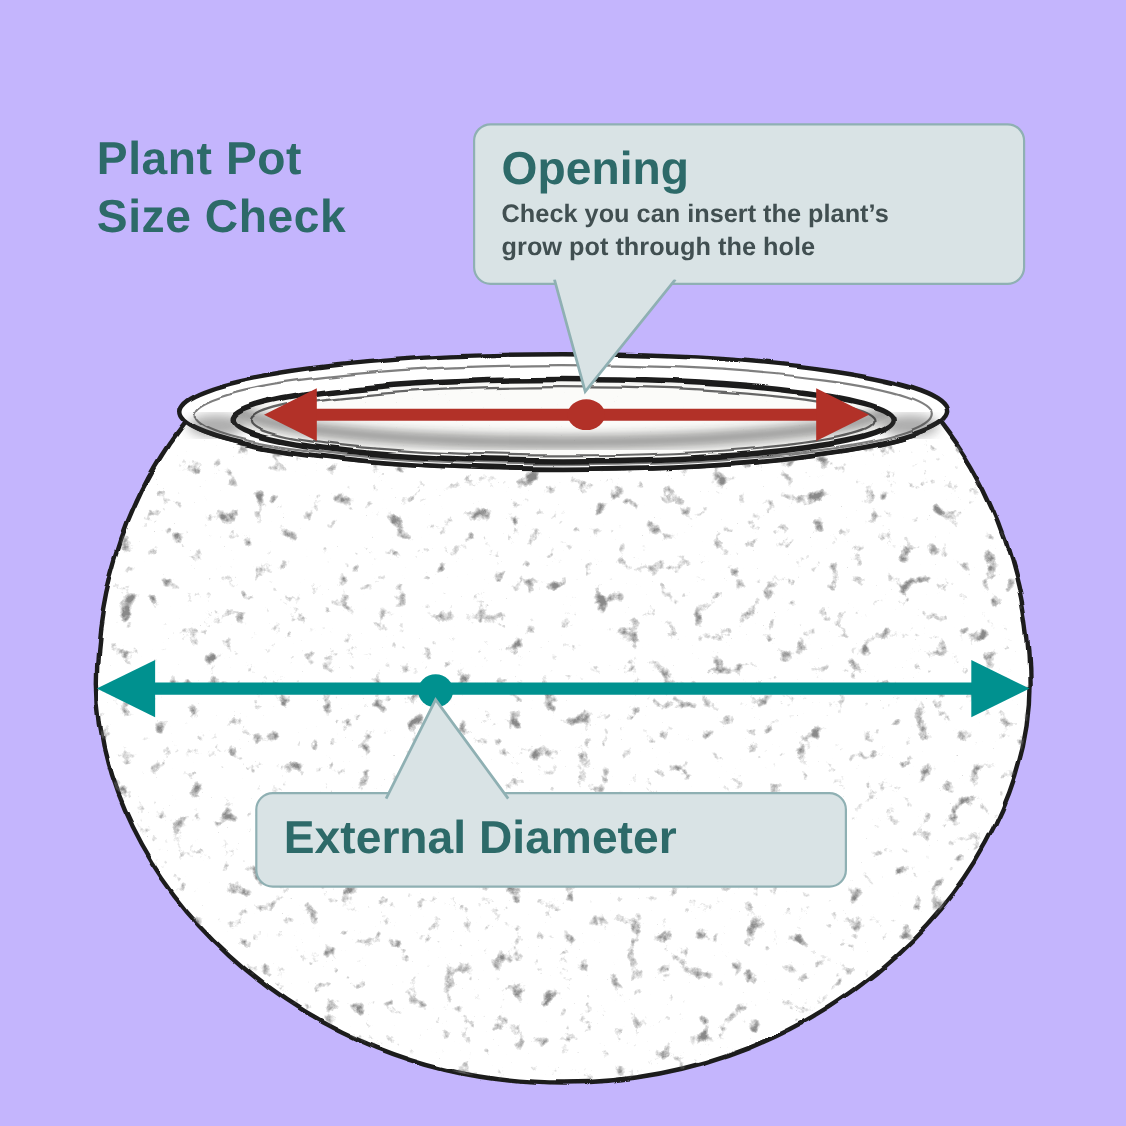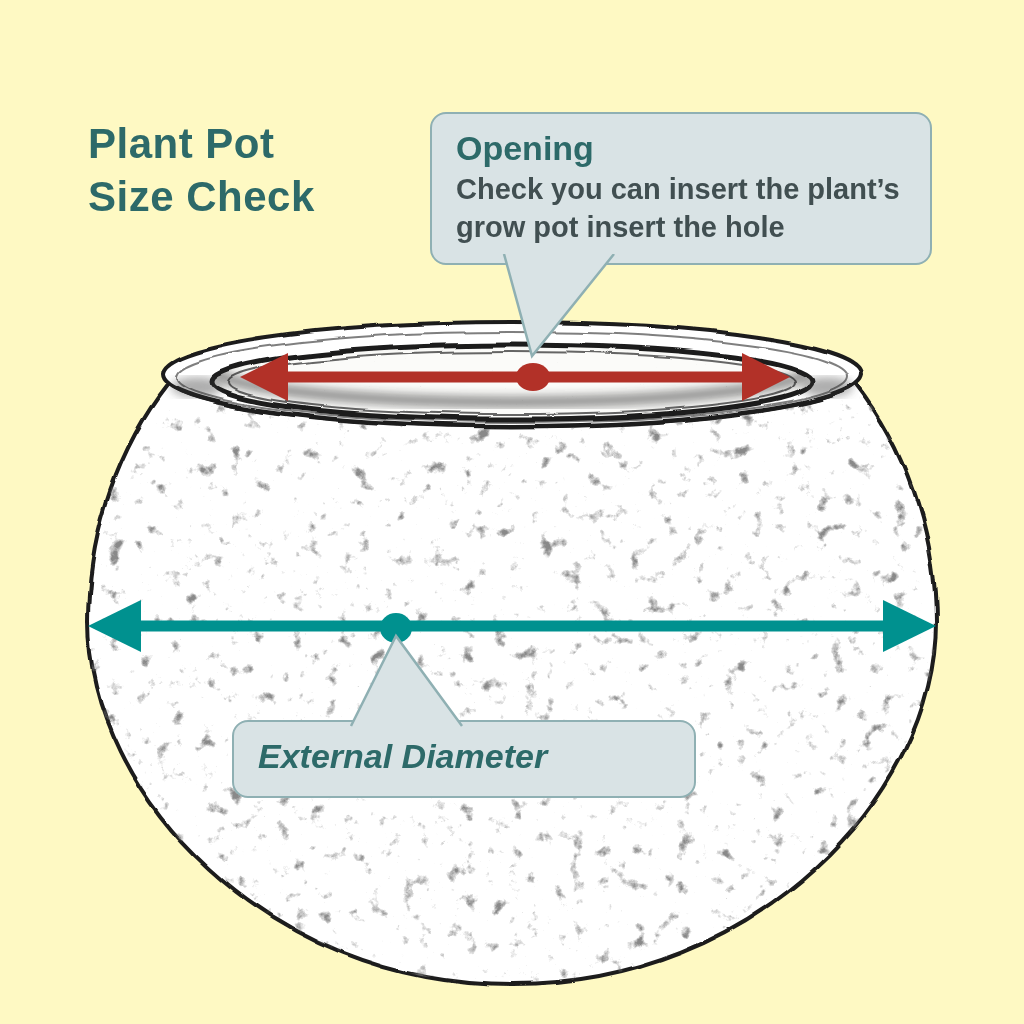--- a/index.html
+++ b/index.html
@@ -1,28 +1,28 @@
 <!DOCTYPE html>
 <html style="--heading-teal: #2d6a69; --callout-bg: #d9e3e5; --callout-border: #8fb0b3; --body-text: #414f51; --opening-arrow-red: #b23128; --diameter-arrow-teal: #00918f; --sketch-ink: #1c1c1c;"><head>
 <meta charset="utf-8">
 <style>
   * { margin:0; padding:0; box-sizing:border-box; }
   html,body { width:1024px; height:1024px; background:#ffffff; font-family:"Liberation Sans", sans-serif; }
-  .stage { position:relative; width:1024px; height:1024px; overflow:hidden; background:#fef9c3; }
+  .stage { position:relative; width:1024px; height:1024px; overflow:hidden; background:#c4b5fd; }
   .pot-layer { position:absolute; left:0; top:0; width:1024px; height:1024px; }
   .title { position:absolute; left:88px; top:118px; font-size:42px; font-weight:700;
            color:var(--heading-teal,#2d6a69); line-height:1.26; letter-spacing:0.5px; }
   .title span { display:block; }
   .callout { position:absolute; background:var(--callout-bg,#d9e3e5);
              border:2px solid var(--callout-border,#8fb0b3); border-radius:16px; padding:15px 24px 17px; }
-  .callout-title { font-size:34px; font-weight:700; color:var(--heading-teal,#2d6a69); margin-bottom:3px; }
-  .callout-body { font-size:29px; font-weight:700; color:var(--body-text,#414f51); line-height:1.3; }
+  .callout-title { font-size:42px; font-weight:700; color:var(--heading-teal,#2d6a69); margin-bottom:3px; }
+  .callout-body { font-size:23px; font-weight:700; color:var(--body-text,#414f51); line-height:1.3; }
   .callout-body span { display:block; }
   .callout-opening  { left:430px; top:112px; width:502px; }
-  .callout-external { left:232px; top:720px; width:464px;font-style:italic; }
+  .callout-external { left:232px; top:720px; width:538px; }
   .tail { position:absolute; }
   .tail path { fill:var(--callout-bg,#d9e3e5); stroke:var(--callout-border,#8fb0b3); stroke-width:2.5; }
   .tail-opening  { left:492px; top:254px; }
   .tail-external { left:336px; top:632px; }
   .red line    { stroke:var(--opening-arrow-red,#b23128); }
   .red polygon, .red ellipse { fill:var(--opening-arrow-red,#b23128); }
   .teal line   { stroke:var(--diameter-arrow-teal,#00918f); }
   .teal polygon, .teal ellipse { fill:var(--diameter-arrow-teal,#00918f); }
   .ink { stroke:var(--sketch-ink,#1c1c1c); }
 </style>
@@ -94,21 +94,21 @@
 
   <h1 class="title">
     <span>Plant Pot</span>
     <span>Size Check</span>
   </h1>
 
   <div class="callout callout-opening">
     <div class="callout-title">Opening</div>
     <div class="callout-body">
       <span>Check you can insert the plant’s</span>
-      <span>grow pot insert the hole</span>
+      <span>grow pot through the hole</span>
     </div>
   </div>
 
   <div class="callout callout-external">
     <div class="callout-title">External Diameter</div>
     <div class="callout-body">
     </div>
   </div>
 
   <svg class="tail tail-opening" width="140" height="106" viewBox="0 0 140 106" aria-hidden="true">

